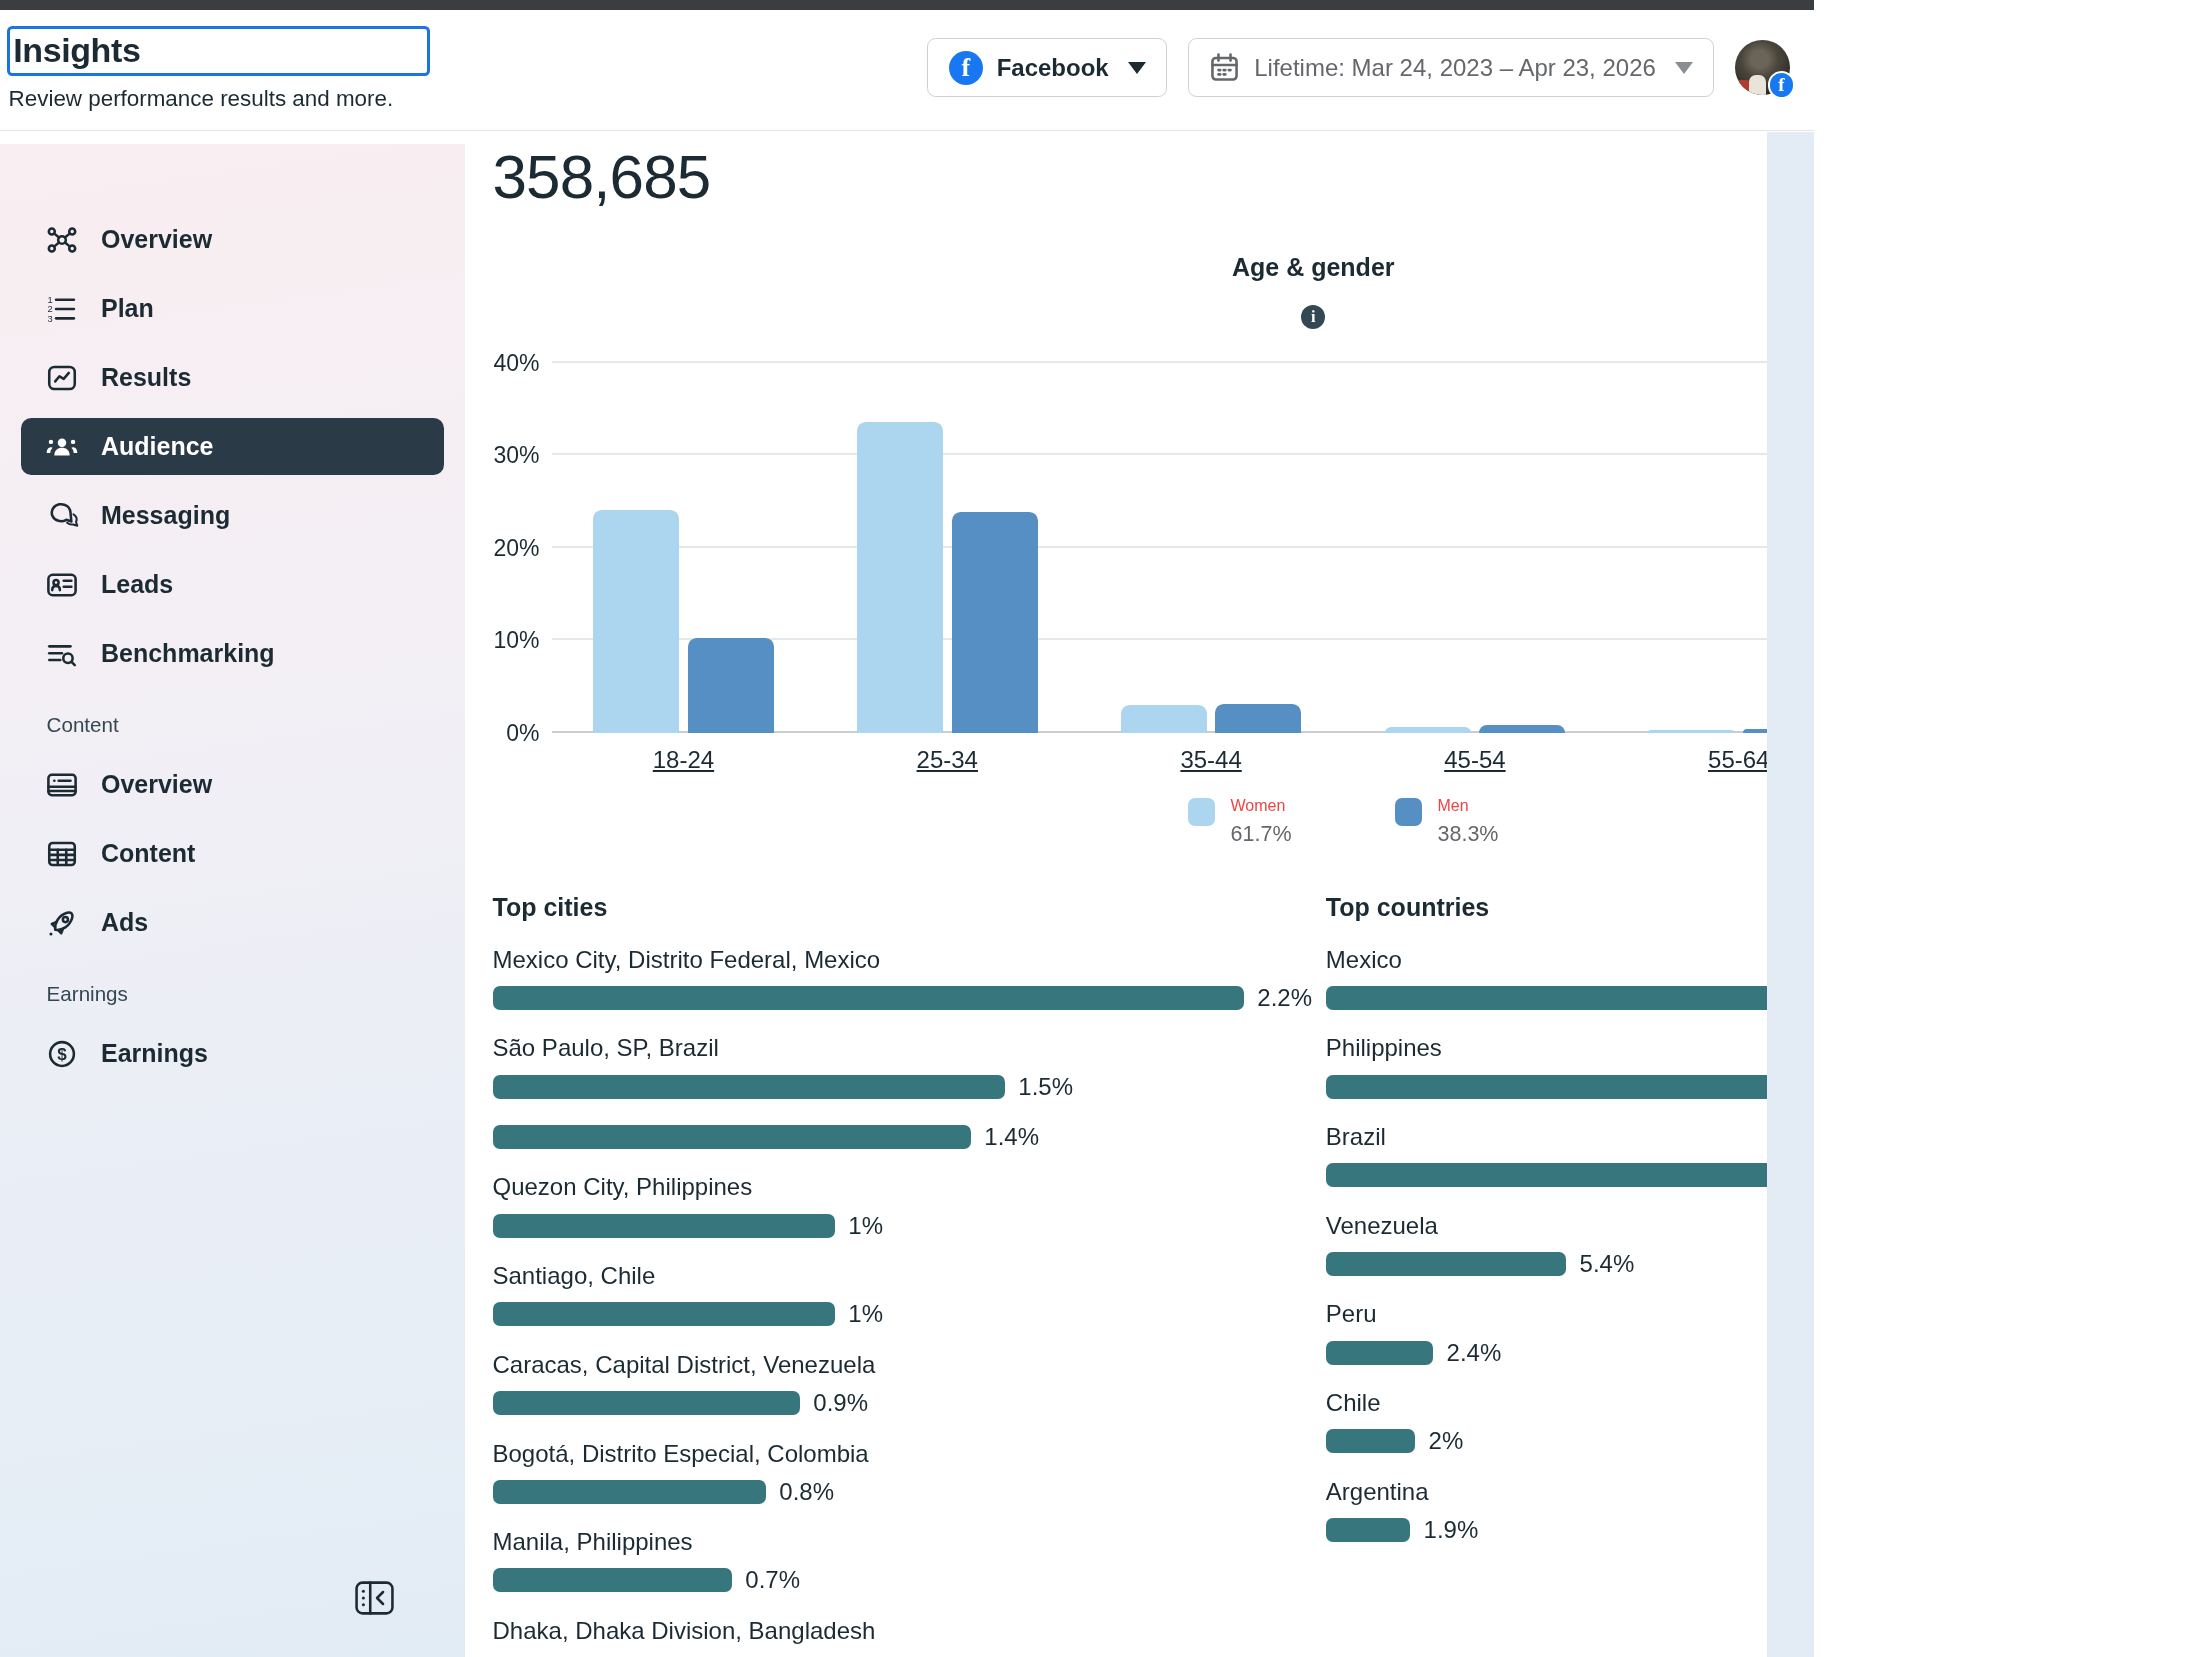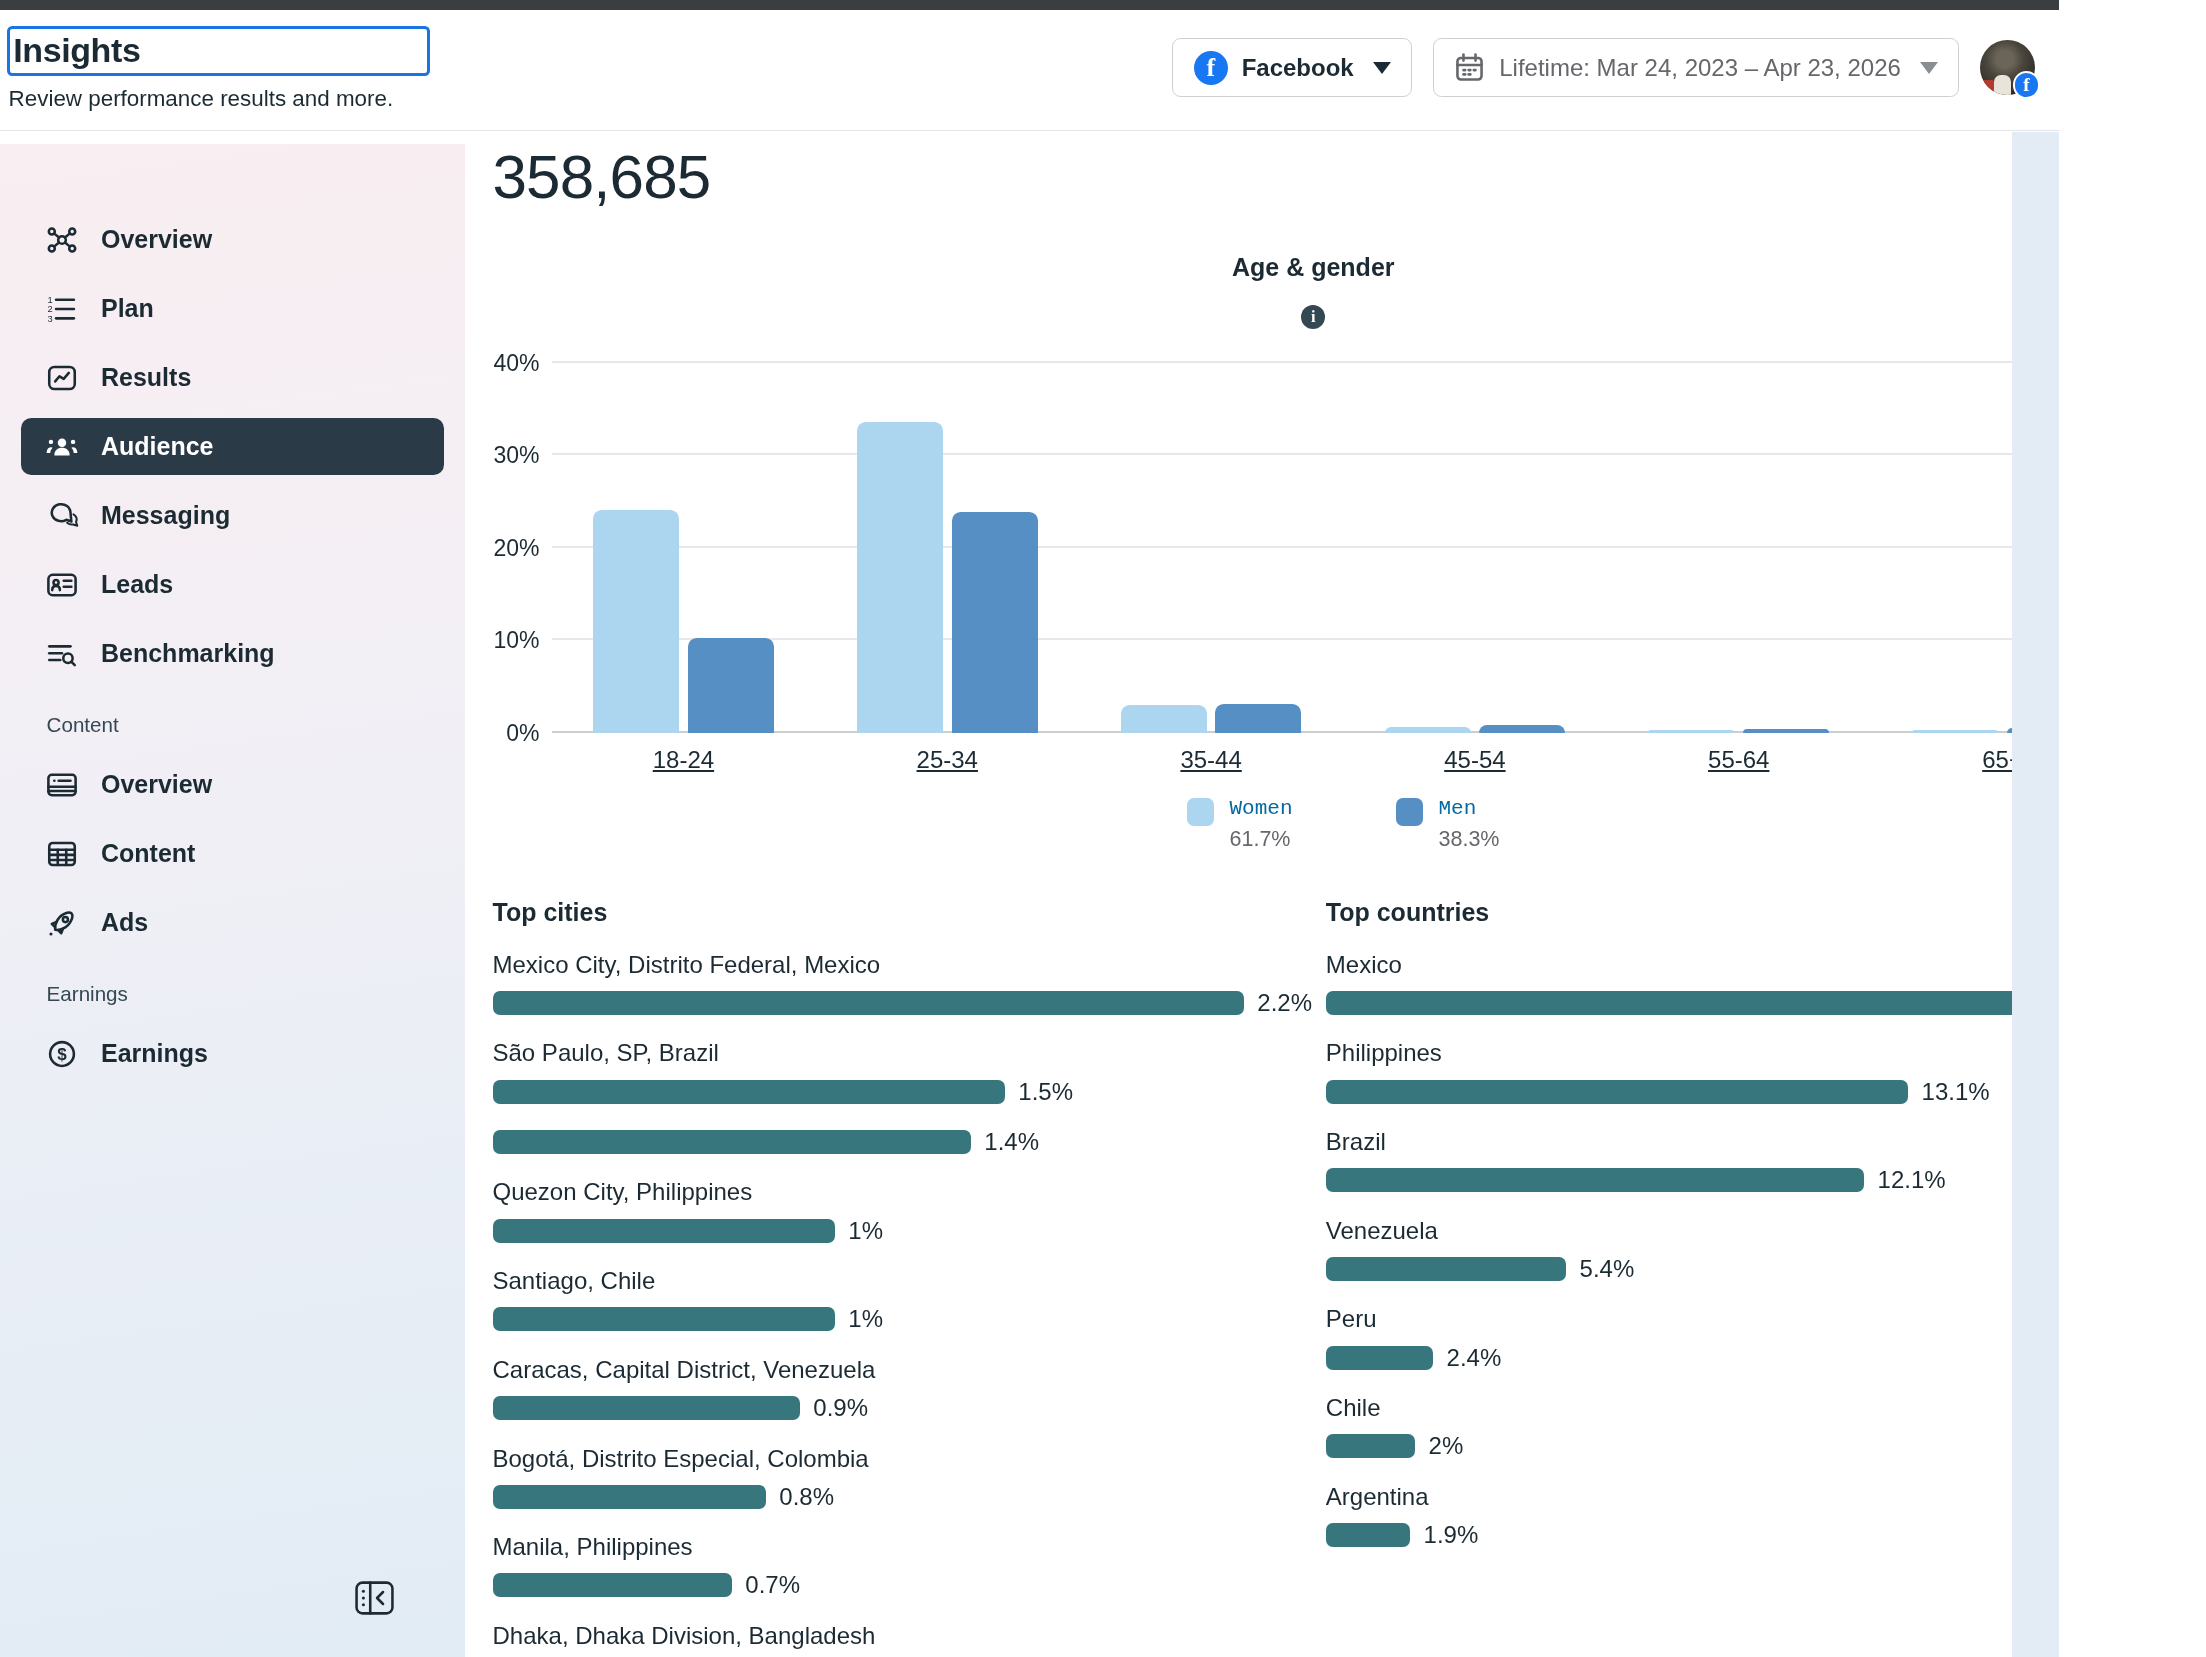--- a/index.html
+++ b/index.html
@@ -1,18 +1,18 @@
 <!DOCTYPE html>
 <html style="font-size:13.8px"><head>
 <meta charset="utf-8">
 <style>
   * { box-sizing: border-box; margin: 0; padding: 0; }
   html,body { margin:0; padding:0; }
   body { font-family: "Liberation Sans", sans-serif; color:#1c2b33; }
-  .app { position:relative; width:2059px; height:1657px; background:#ffffff; overflow:hidden; }
+  .app { position:relative; width:1814px; height:1657px; background:#ffffff; overflow:hidden; }
 
   
   .top-strip { position:absolute; left:0; top:0; width:100%; height:10.3px; background:#3b3e40; }
 
   
   .header { position:absolute; left:0; top:10.3px; width:100%; height:121px; background:#ffffff;
             border-bottom:0.9px solid #e2e4e8; }
   .title-box { position:absolute; left:6.9px; top:15.5px; width:423px; height:50px;
                border:3.4px solid #1b74e4; border-radius:5.2px; display:flex; align-items:center; padding-left:3.4px; }
   .title-box h1 { font-size:34px; font-weight:700; letter-spacing:-0.4px; }
@@ -76,21 +76,21 @@
   .bar-group { flex:1; display:flex; align-items:flex-end; justify-content:center; gap:8.6px; height:100%; }
   .bar { width:86px; border-radius:8.6px 8.6px 0 0; }
   .bar.women { background:#acd5f0; }
   .bar.men { background:#568fc4; }
   .x-labels { display:flex; margin-left:59px; margin-top:13.8px; }
   .x-label { flex:1; text-align:center; font-size:24px; color:#1c2b33;text-decoration:underline; }
 
   .legend { display:flex; justify-content:center; gap:103px; margin-top:22.4px; margin-left:59px; }
   .legend-item { display:flex; gap:15.5px; }
   .swatch { width:27.5px; height:27.5px; border-radius:6.9px; margin-top:1.7px; }
-  .legend-name { font-size:21px; color:#0369a1;font-family:Liberation Mono, monospace; }
+  .legend-name { font-size:16px; color:#ef4444; }
   .legend-share { font-size:21.5px; color:#65676b; margin-top:6.9px; }
 
   
   .lists { display:flex; gap:13.8px; margin-top:46px; }
   .list-col { flex:1; }
   .list-title { font-size:25px; font-weight:700; margin-bottom:24px; }
   .rank-row { margin-bottom:22.4px; }
   .rank-name { font-size:24px; color:#1c2b33; margin-bottom:10.3px; }
   .rank-bar-line { display:flex; align-items:center; }
   .rank-bar { height:24px; border-radius:6.9px; background:#37767c; }

